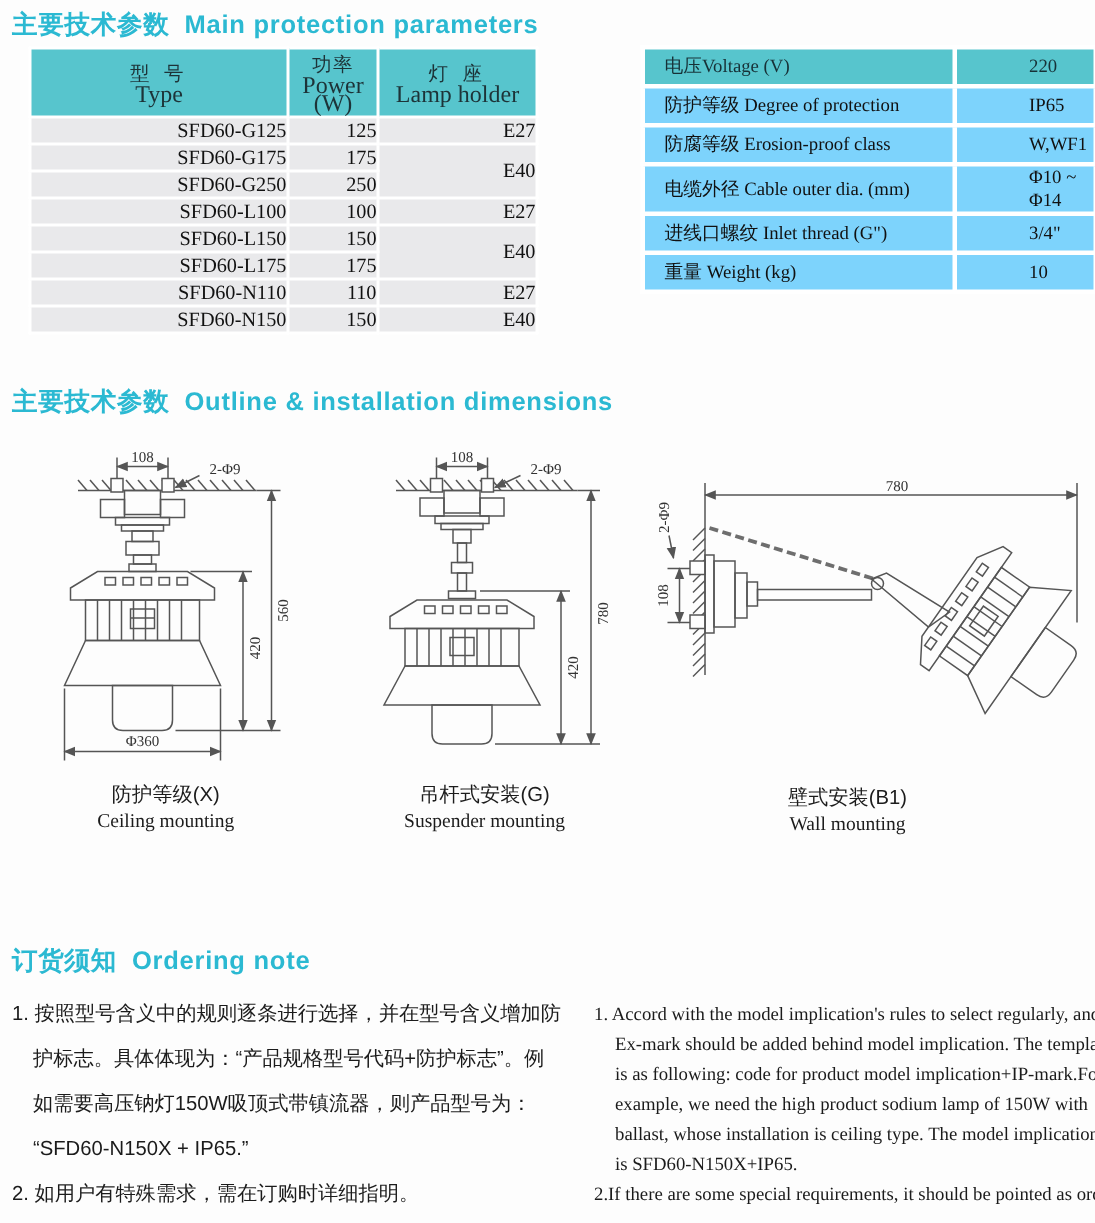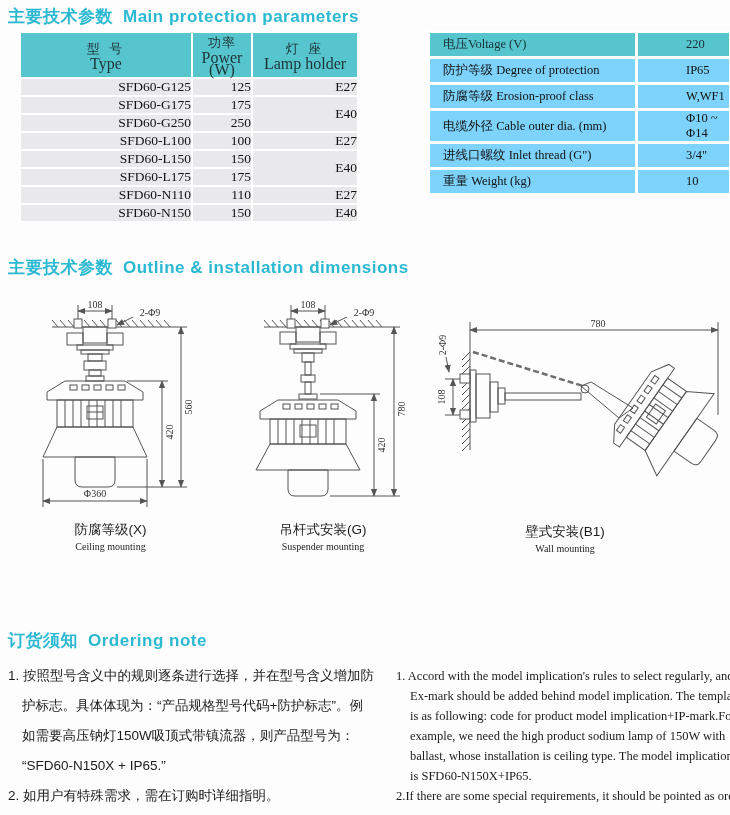--- a/index.html
+++ b/index.html
@@ -37,21 +37,21 @@
   .spec-table td.lbl{padding-left:13px;}
   .spec-table td.val{text-align:left;padding-left:48px;}
   .spec-table tr.teal td{background:#57c5cd;color:#173137;}
   
   svg{display:block;}
   svg text{font-family:"Liberation Serif",serif;font-size:10px;fill:#333;stroke:none;}
   .lines{stroke:#555;fill:none;stroke-width:1;}
   .fillw{fill:#fdfdfd;stroke:#555;stroke-width:1;}
   .caption{position:absolute;text-align:center;color:#1c1c1c;}
   .caption .c-zh{font-size:13.5px;font-family:"Liberation Sans",sans-serif;}
-  .caption .c-en{font-size:10px;font-family:"Liberation Serif",serif;line-height:16px;text-align:center;}
+  .caption .c-en{font-size:13px;font-family:"Liberation Serif",serif;line-height:16px;text-align:center;}
   
   .ord-zh{position:absolute;left:8px;top:661px;width:382px;font-size:13.5px;color:#1b1b1b;}
   .ord-zh .line{height:30px;line-height:30px;white-space:nowrap;}
   .ord-zh .ind{padding-left:14px;}
   .ord-en{position:absolute;left:396px;top:666px;width:334px;
     font-family:"Liberation Serif",serif;font-size:12.5px;color:#1b1b1b;}
   .ord-en .line{height:20px;line-height:20px;white-space:nowrap;}
   .ord-en .ind{padding-left:14px;}
 </style>
 </head>
@@ -237,21 +237,21 @@
       <line x1="119" y1="162" x2="119" y2="210"></line>
     <line x1="15" y1="204" x2="119" y2="204" marker-start="url(#a1)" marker-end="url(#a1)"></line>
   </g>
   <text x="67" y="11" text-anchor="middle">108</text>
   <text x="122" y="19" text-anchor="middle">2-Φ9</text>
   <text x="161" y="113" text-anchor="middle" transform="rotate(-90 161 110)">560</text>
   <text x="142" y="138" text-anchor="middle" transform="rotate(-90 142 135)">420</text>
   <text x="67" y="200" text-anchor="middle">Φ360</text>
 </svg>
 <div class="caption" style="left:28px;top:521px;width:165px;">
-  <div class="c-zh">防腐等级(X)</div>
+  <div class="c-zh">防护等级(X)</div>
   <div class="c-en">Ceiling  mounting</div>
 </div>
 
 <svg class="abs" style="left:238px;top:297px;" width="170" height="222" viewBox="0 0 170 222">
   <defs>
     <marker id="a2" markerWidth="8" markerHeight="8" viewBox="0 0 10 10" refX="9" refY="5" orient="auto-start-reverse">
       <path d="M0,1 L10,5 L0,9 z" fill="#555"></path>
     </marker>
   </defs>
   <g class="lines">

